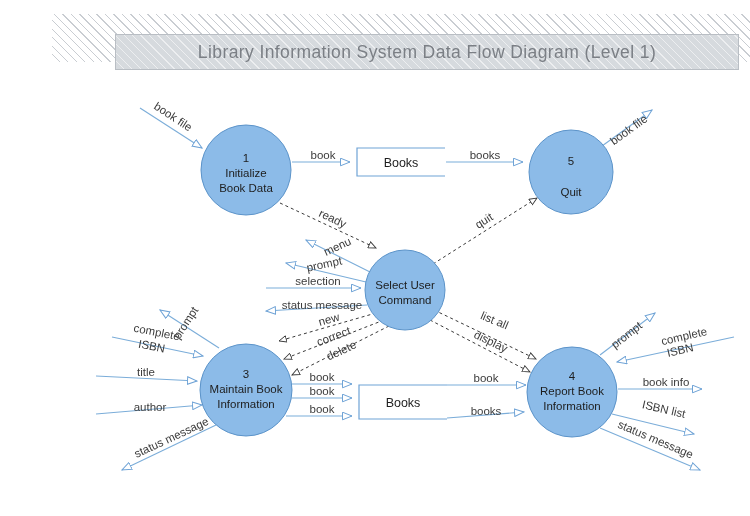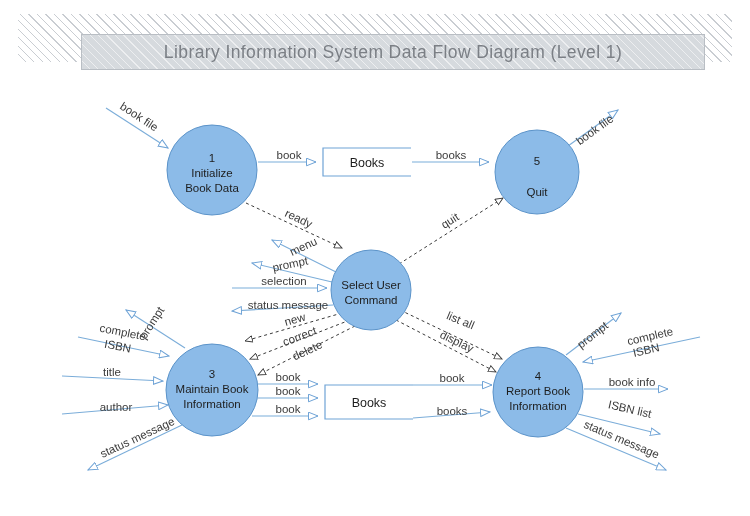--- a/index.html
+++ b/index.html
@@ -1,21 +1,21 @@
 <!DOCTYPE html>
 <html><head>
 <meta charset="utf-8">
 <style>
   html,body{margin:0;padding:0;}
   body{
     width:750px;height:516px;background:#ffffff;overflow:hidden;
     font-family:"Liberation Sans","DejaVu Sans",sans-serif;
     -webkit-font-smoothing:antialiased;
   }
-  #page{position:relative;width:619px;height:516px;}
+  #page{position:relative;width:619px;height:516px;margin-left:34px;}
 
   
   .title-band{
     position:absolute;left:18px;top:14px;width:714px;height:48px;
     background:
       repeating-linear-gradient(45deg,
         #ffffff 0px,#ffffff 5px,
         #c9cdd2 5px,#c9cdd2 6px);
     box-sizing:border-box;
   }

